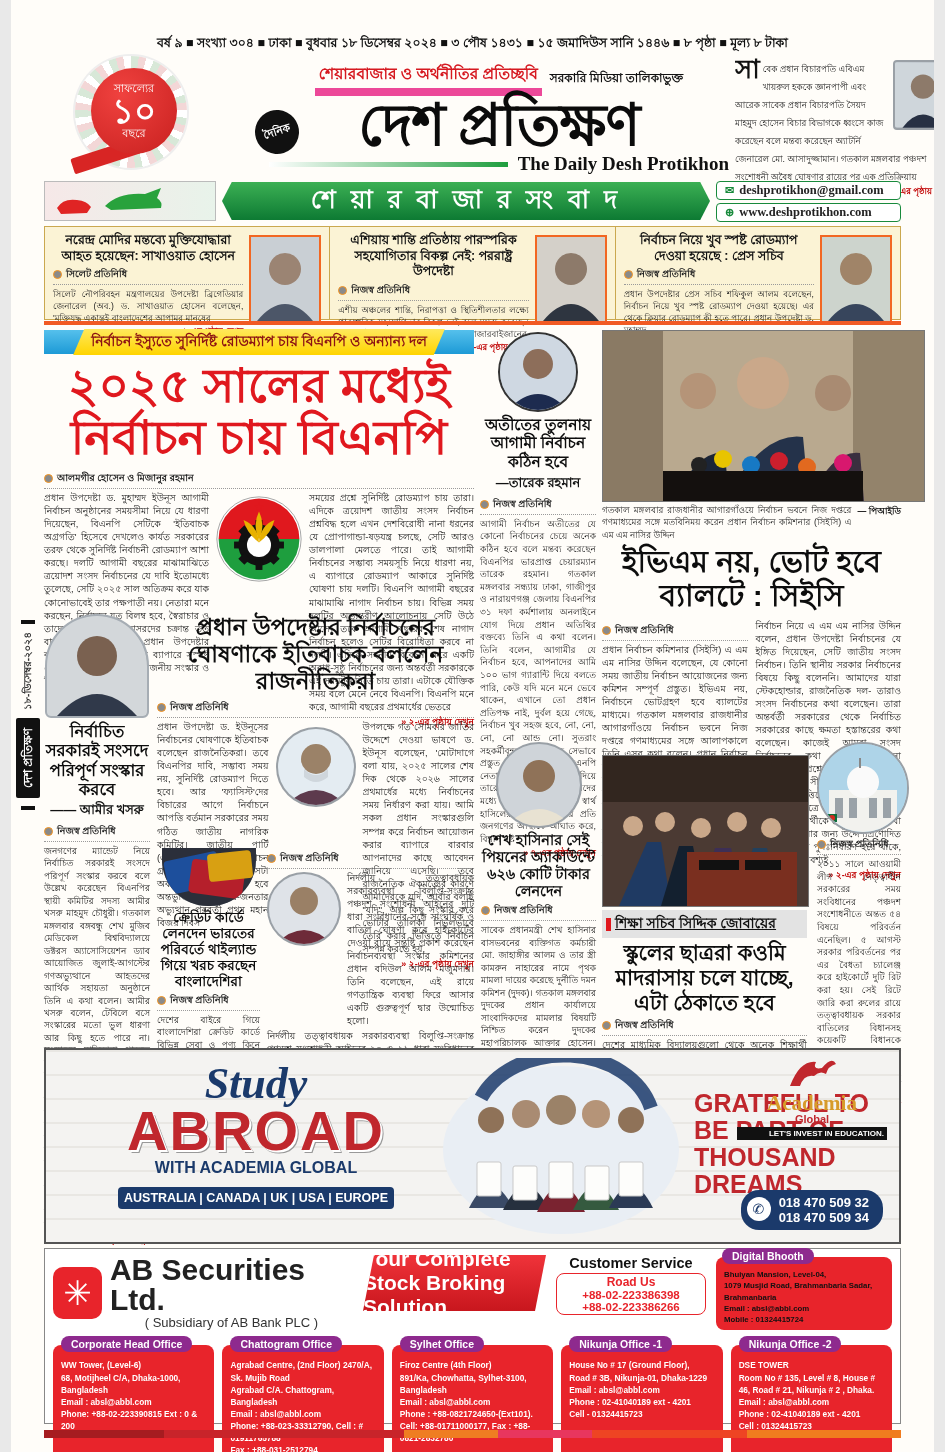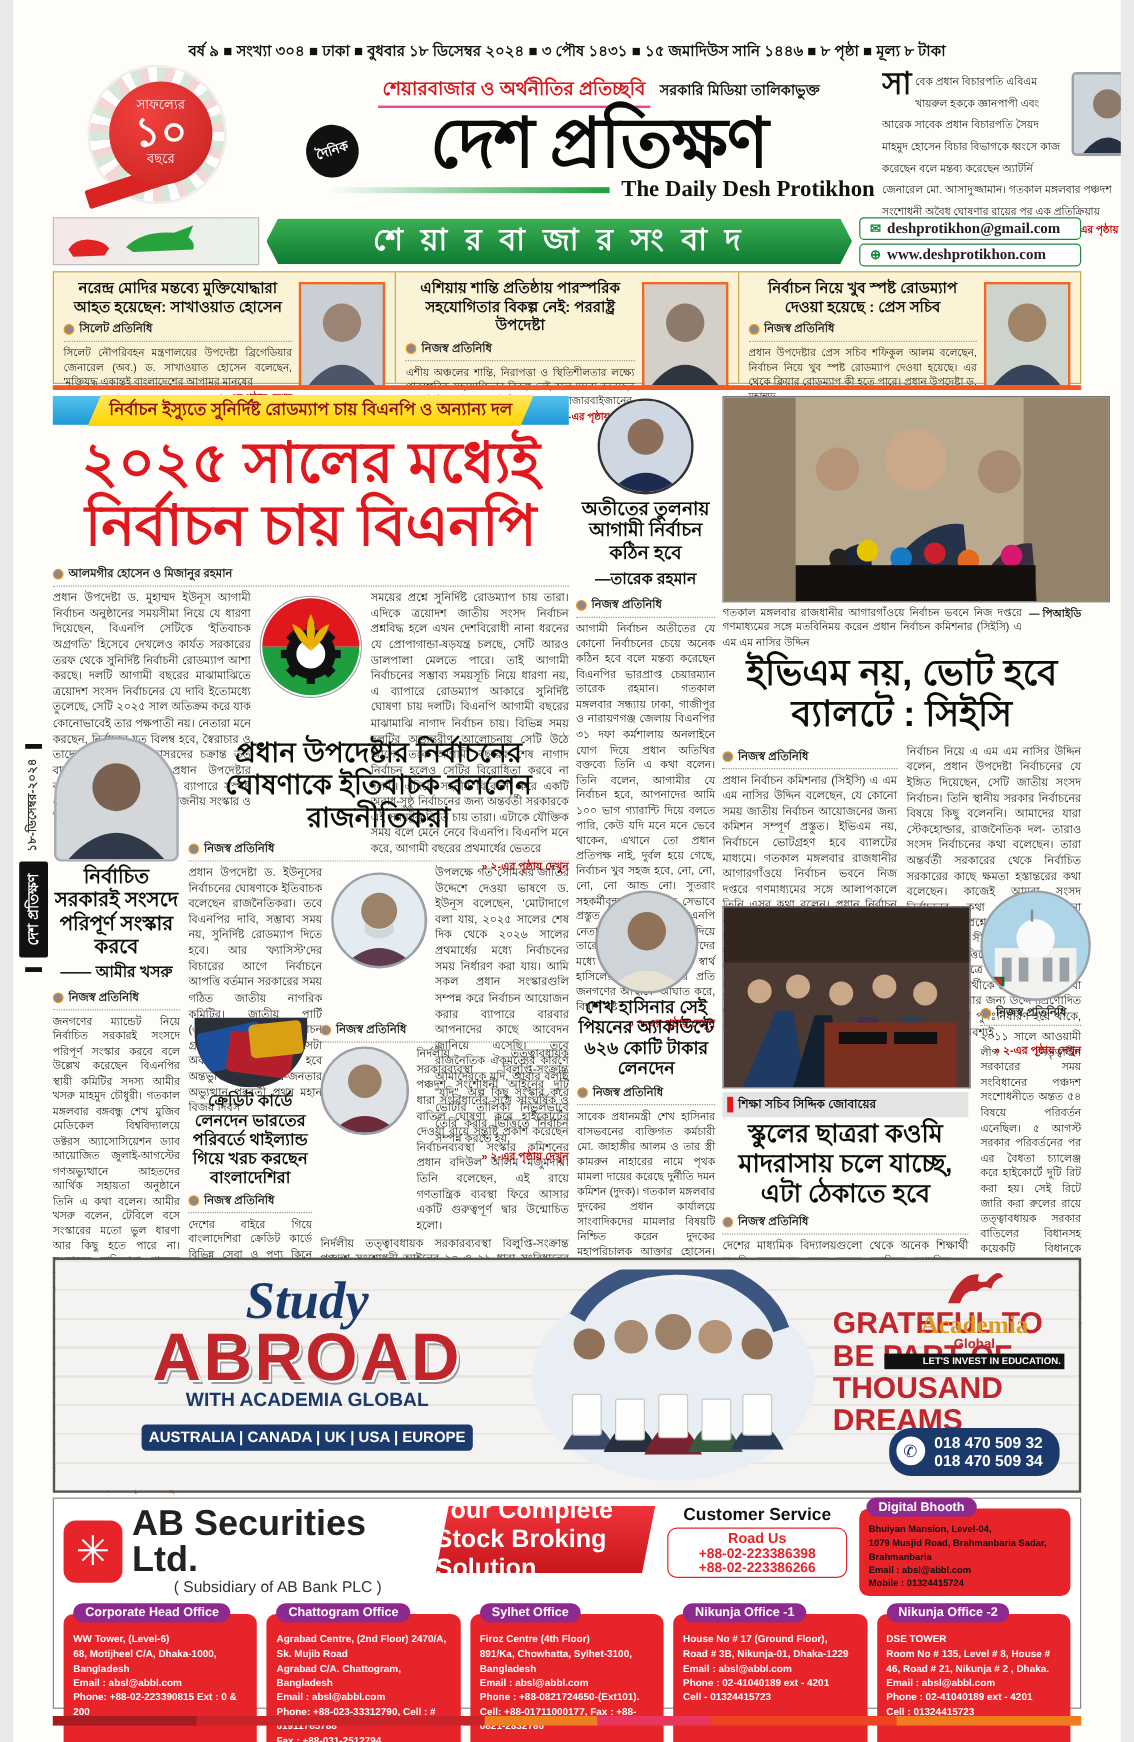--- a/index.html
+++ b/index.html
@@ -60,21 +60,21 @@
     <div class="ribbon"></div>
     <div class="core">
       <span style="font-size:11px;">সাফল্যের</span>
       <span style="font-size:34px;font-weight:bold;">১০</span>
       <span style="font-size:11px;">বছরে</span>
     </div>
   </div>
 
   <div class="abs" style="left:258px;top:62px;width:460px;">
     <div style="display:flex;align-items:center;gap:8px;justify-content:center;">
-      <span class="b" style="color:#d61920;font-size:15.5px;border-bottom:2px solid #ec4899;padding:0 4px;">শেয়ারবাজার ও অর্থনীতির প্রতিচ্ছবি</span>
+      <span class="b" style="color:#d61920;font-size:15.5px;border-bottom:8px solid #ec4899;padding:0 4px;">শেয়ারবাজার ও অর্থনীতির প্রতিচ্ছবি</span>
       <span class="b" style="font-size:12px;">সরকারি মিডিয়া তালিকাভুক্ত</span>
     </div>
     <div style="position:relative;margin-top:0;">
       <div class="seal">দৈনিক</div>
       <h1 class="center" style="font-size:58px;line-height:1.02;color:#0b0b0b;letter-spacing:-1px;font-family:'Liberation Serif',serif;">দেশ প্রতিক্ষণ</h1>
     </div>
     <div style="display:flex;justify-content:flex-end;align-items:center;gap:10px;margin-top:-2px;">
       <div style="flex:1;height:5px;background:linear-gradient(90deg,#fff,#1e9e3e);"></div>
       <span style="font-family:'Liberation Serif',serif;font-weight:bold;font-size:19px;">The Daily Desh Protikhon</span>
     </div>
@@ -419,21 +419,21 @@
             <path d="M96,150 l16,-58 l16,0 l12,58 z" fill="#3d2f55"></path>
             <path d="M132,150 l18,-58 l14,0 l12,58 z" fill="#23405c"></path>
           </g>
         <rect x="84" y="96" width="110" height="54" fill="#7a2f1f"></rect>
           <rect x="96" y="104" width="40" height="10" fill="#111"></rect>
           <rect x="142" y="104" width="36" height="10" fill="#111"></rect>
       </svg>
     </div>
     <div style="display:flex;align-items:center;gap:4px;background:#e3e3e3;margin-top:3px;padding:2px 4px;">
       <span style="width:5px;height:13px;background:#e0181e;display:inline-block;"></span>
-      <span class="b" style="font-size:10px;">শিক্ষা সচিব সিদ্দিক জোবায়ের</span>
+      <span class="b" style="font-size:14px;text-decoration:underline;">শিক্ষা সচিব সিদ্দিক জোবায়ের</span>
     </div>
     <h2 class="headline-black center" style="font-size:21px;margin-top:3px;">স্কুলের ছাত্ররা কওমি মাদরাসায় চলে যাচ্ছে, এটা ঠেকাতে হবে</h2>
     <div class="byline">
         <span class="dot"></span>
         <span>নিজস্ব প্রতিনিধি</span>
       </div>
     <div class="dotsep"></div>
     <div class="body-text">দেশের মাধ্যমিক বিদ্যালয়গুলো থেকে অনেক শিক্ষার্থী কওমি মাদরাসায় চলে যাচ্ছে জানিয়ে মাধ্যমিক ও উচ্চশিক্ষা বিভাগের সিনিয়র সচিব সিদ্দিক জোবায়ের বলেছেন, তা বন্ধে পদক্ষেপ নিতে হবে। গতকাল মঙ্গলবার সকালে রাজধানীর সেগুনবাগিচায় আন্তর্জাতিক মাতৃভাষা ইনস্টিটিউটে সরকারি-বেসরকারি স্কুলে ভর্তির লটারির উদ্বোধন অনুষ্ঠানে বিশেষ অতিথির বক্তব্যে তিনি এ কথা বলেন। সচিব সিদ্দিক জোবায়ের বলেন, আমাদের কারিগরি ও মাদরাসা</div>
     <span class="jump">» ২-এর পৃষ্ঠায় দেখুন</span>
   </div>

